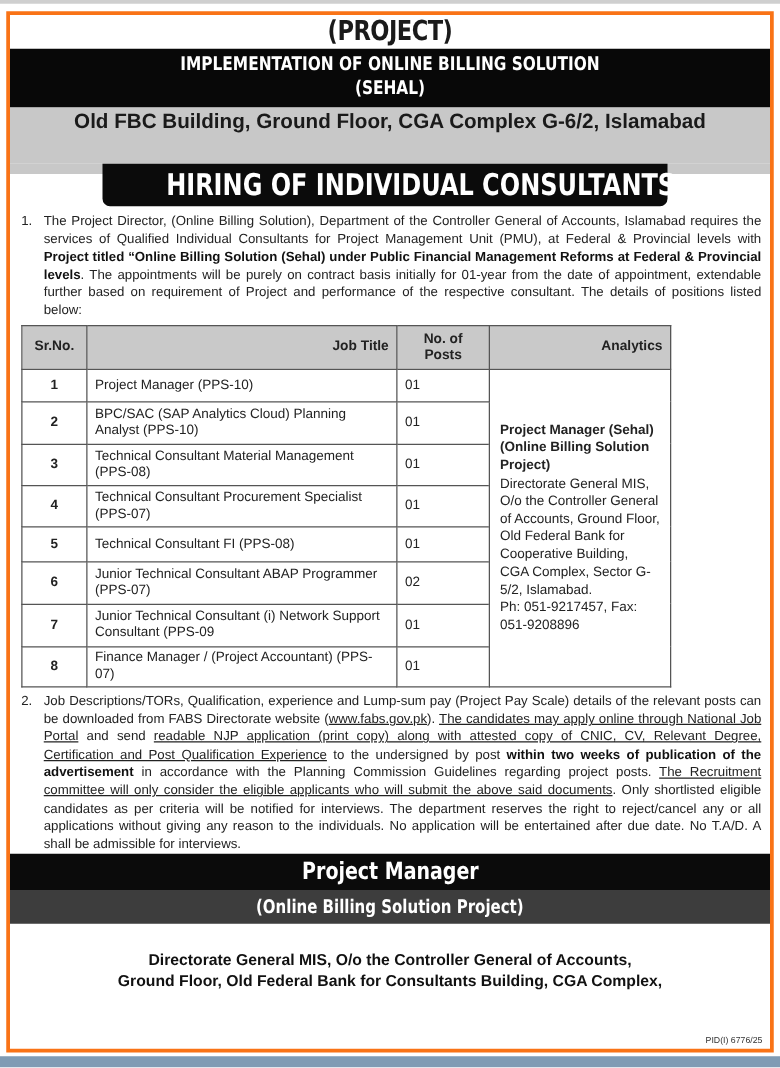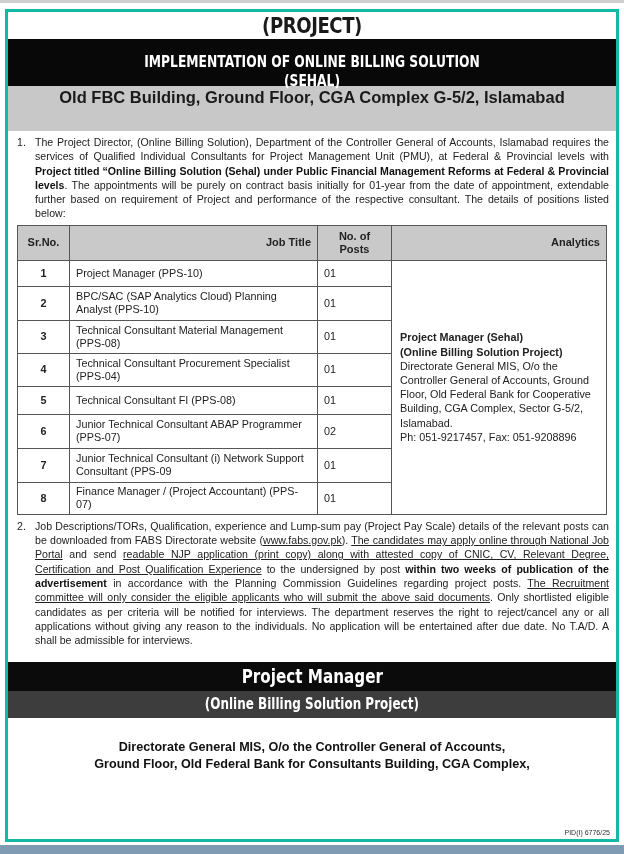--- a/index.html
+++ b/index.html
@@ -1,30 +1,30 @@
 <!DOCTYPE html>
 <html><head>
   <meta charset="utf-8">
   <style>
     * { box-sizing: border-box; margin: 0; padding: 0; }
     html, body { width: 624px; height: 854px; background: #ffffff; overflow: hidden; }
     body { font-family: "Liberation Sans", sans-serif; color: #1a1a1a; position: relative; }
     .frame {
       position: absolute; left: 5px; top: 9px; width: 614px; height: 833px;
-      border: 3px solid #14b8a6; background: #fff;
+      border: 3px solid #f97316; background: #fff;
     }
     .topline { position: absolute; left: 0; top: 0; width: 624px; height: 3px; background: #cfcfcf; }
     .bottom-bar { position: absolute; left: 0; top: 845px; width: 624px; height: 9px; background: #7f9bb4; }
     .project-title {
       height: 27px; text-align: center; font-family: "DejaVu Sans", sans-serif; font-weight: bold;
       font-size: 22px; line-height: 27px; letter-spacing: -0.5px; transform: scaleX(0.82);
     }
     .black-band {
       background: #080808; color: #fff; text-align: center; font-family: "DejaVu Sans", sans-serif;
-      font-weight: bold; font-size: 15px; line-height: 19px; padding: 14px 0 2px 0; height: 47px;
+      font-weight: bold; font-size: 15px; line-height: 19px; padding: 3px 0 2px 0; height: 47px;
     }
     .black-band span { display: block; transform: scaleX(0.82); }
     .grey-band {
       background: #c8c8c8; text-align: center; font-weight: bold; font-size: 16.5px; line-height: 19px;
       padding: 2px 0 1px 0; height: 45px;
     }
     .hiring-wrap { position: relative; height: 35px; background: linear-gradient(#c8c8c8 0 8px, #fff 8px); }
     .hiring {
       position: absolute; left: 74px; width: 452px; top: 0; height: 34px; background: #0b0b0b; color: #fff;
       border-radius: 0 0 6px 6px; text-align: center; font-family: "DejaVu Sans", sans-serif; font-weight: bold;
@@ -32,34 +32,34 @@
     }
     .hiring span { display: inline-block; transform: scaleX(0.8); white-space: nowrap; }
     .para {
       font-size: 10.6px; line-height: 14.3px; text-align: justify; padding: 4px 7px 0 27px; position: relative;
       font-family: "Liberation Sans", sans-serif; color: #222;
     }
     .para .num { position: absolute; left: 9px; top: 4px; }
     .para b { color: #111; }
     .para u { text-decoration: underline; }
     table.jobs {
-      margin: 4px 0 0 9px; width: 590px; border-collapse: collapse; font-size: 10.8px; color: #222;
+      margin: 4px 0 0 9px; width: 520px; border-collapse: collapse; font-size: 10.8px; color: #222;
     }
     table.jobs th {
       background: #c9c9c9; font-weight: bold; text-align: right; padding: 0 6px; height: 35px;
       border: 1px solid #555; line-height: 13px; font-size: 11px;
     }
     table.jobs th.c { text-align: center; }
     table.jobs td { border: 1px solid #555; padding: 0 6px; line-height: 13px; vertical-align: middle; }
     table.jobs td.sr { text-align: center; font-weight: bold; width: 52px; }
     table.jobs td.posts { text-align: left; width: 74px; }
     table.jobs td.title { width: 248px; }
     table.jobs td.loc { vertical-align: middle; padding: 6px 8px; line-height: 14.2px; font-size: 10.8px; }
     .pm-band {
-      margin-top: 15px; background: #0b0b0b; color: #fff; text-align: center; font-family: "DejaVu Sans", sans-serif;
+      margin-top: 1px; background: #0b0b0b; color: #fff; text-align: center; font-family: "DejaVu Sans", sans-serif;
       font-weight: bold; font-size: 19px; height: 29px; line-height: 29px;
     }
     .pm-band span, .obs-band span { display: inline-block; transform: scaleX(0.8); }
     .obs-band {
       background: #3d3d3d; color: #fff; text-align: center; font-family: "DejaVu Sans", sans-serif; font-weight: bold;
       font-size: 15px; height: 27px; line-height: 27px;
     }
     .address {
       text-align: center; font-weight: bold; font-size: 12.6px; line-height: 16.5px; padding-top: 21px; color: #111;
     }
@@ -70,21 +70,26 @@
 
 <div class="topline"></div>
 
 <div class="frame">
   <div class="project-title">(PROJECT)</div>
   <div class="black-band">
     <span>IMPLEMENTATION OF ONLINE BILLING SOLUTION</span>
     <span>(SEHAL)</span>
   </div>
   <div class="grey-band">
-    <div>Old FBC Building, Ground Floor, CGA Complex G-5/2, Islamabad</div>
+    <div>Old FBC Building, Ground Floor, CGA Complex G-6/2, Islamabad</div>
+  </div>
+  <div class="hiring-wrap">
+    <div class="hiring">
+      <span>HIRING OF INDIVIDUAL CONSULTANTS</span>
+    </div>
   </div>
 
   <div class="para">
     <span class="num">1.</span>
     <span>The Project Director, (Online Billing Solution), Department of the Controller General of Accounts, Islamabad requires the services of Qualified Individual Consultants for Project Management Unit (PMU), at Federal &amp; Provincial levels with </span><b>Project titled “Online Billing Solution (Sehal) under Public Financial Management Reforms at Federal &amp; Provincial levels</b><span>. The appointments will be purely on contract basis initially for 01-year from the date of appointment, extendable further based on requirement of Project and performance of the respective consultant. The details of positions listed below:</span>
   </div>
 
   <table class="jobs">
     <thead>
       <tr>
@@ -111,21 +116,21 @@
         <td class="title">BPC/SAC (SAP Analytics Cloud) Planning Analyst (PPS-10)</td>
         <td class="posts">01</td>
       </tr>
       <tr style="height:33px">
         <td class="sr">3</td>
         <td class="title">Technical Consultant Material Management (PPS-08)</td>
         <td class="posts">01</td>
       </tr>
       <tr style="height:33px">
         <td class="sr">4</td>
-        <td class="title">Technical Consultant Procurement Specialist (PPS-04)</td>
+        <td class="title">Technical Consultant Procurement Specialist (PPS-07)</td>
         <td class="posts">01</td>
       </tr>
       <tr style="height:28px">
         <td class="sr">5</td>
         <td class="title">Technical Consultant FI (PPS-08)</td>
         <td class="posts">01</td>
       </tr>
       <tr style="height:34px">
         <td class="sr">6</td>
         <td class="title">Junior Technical Consultant ABAP Programmer (PPS-07)</td>

